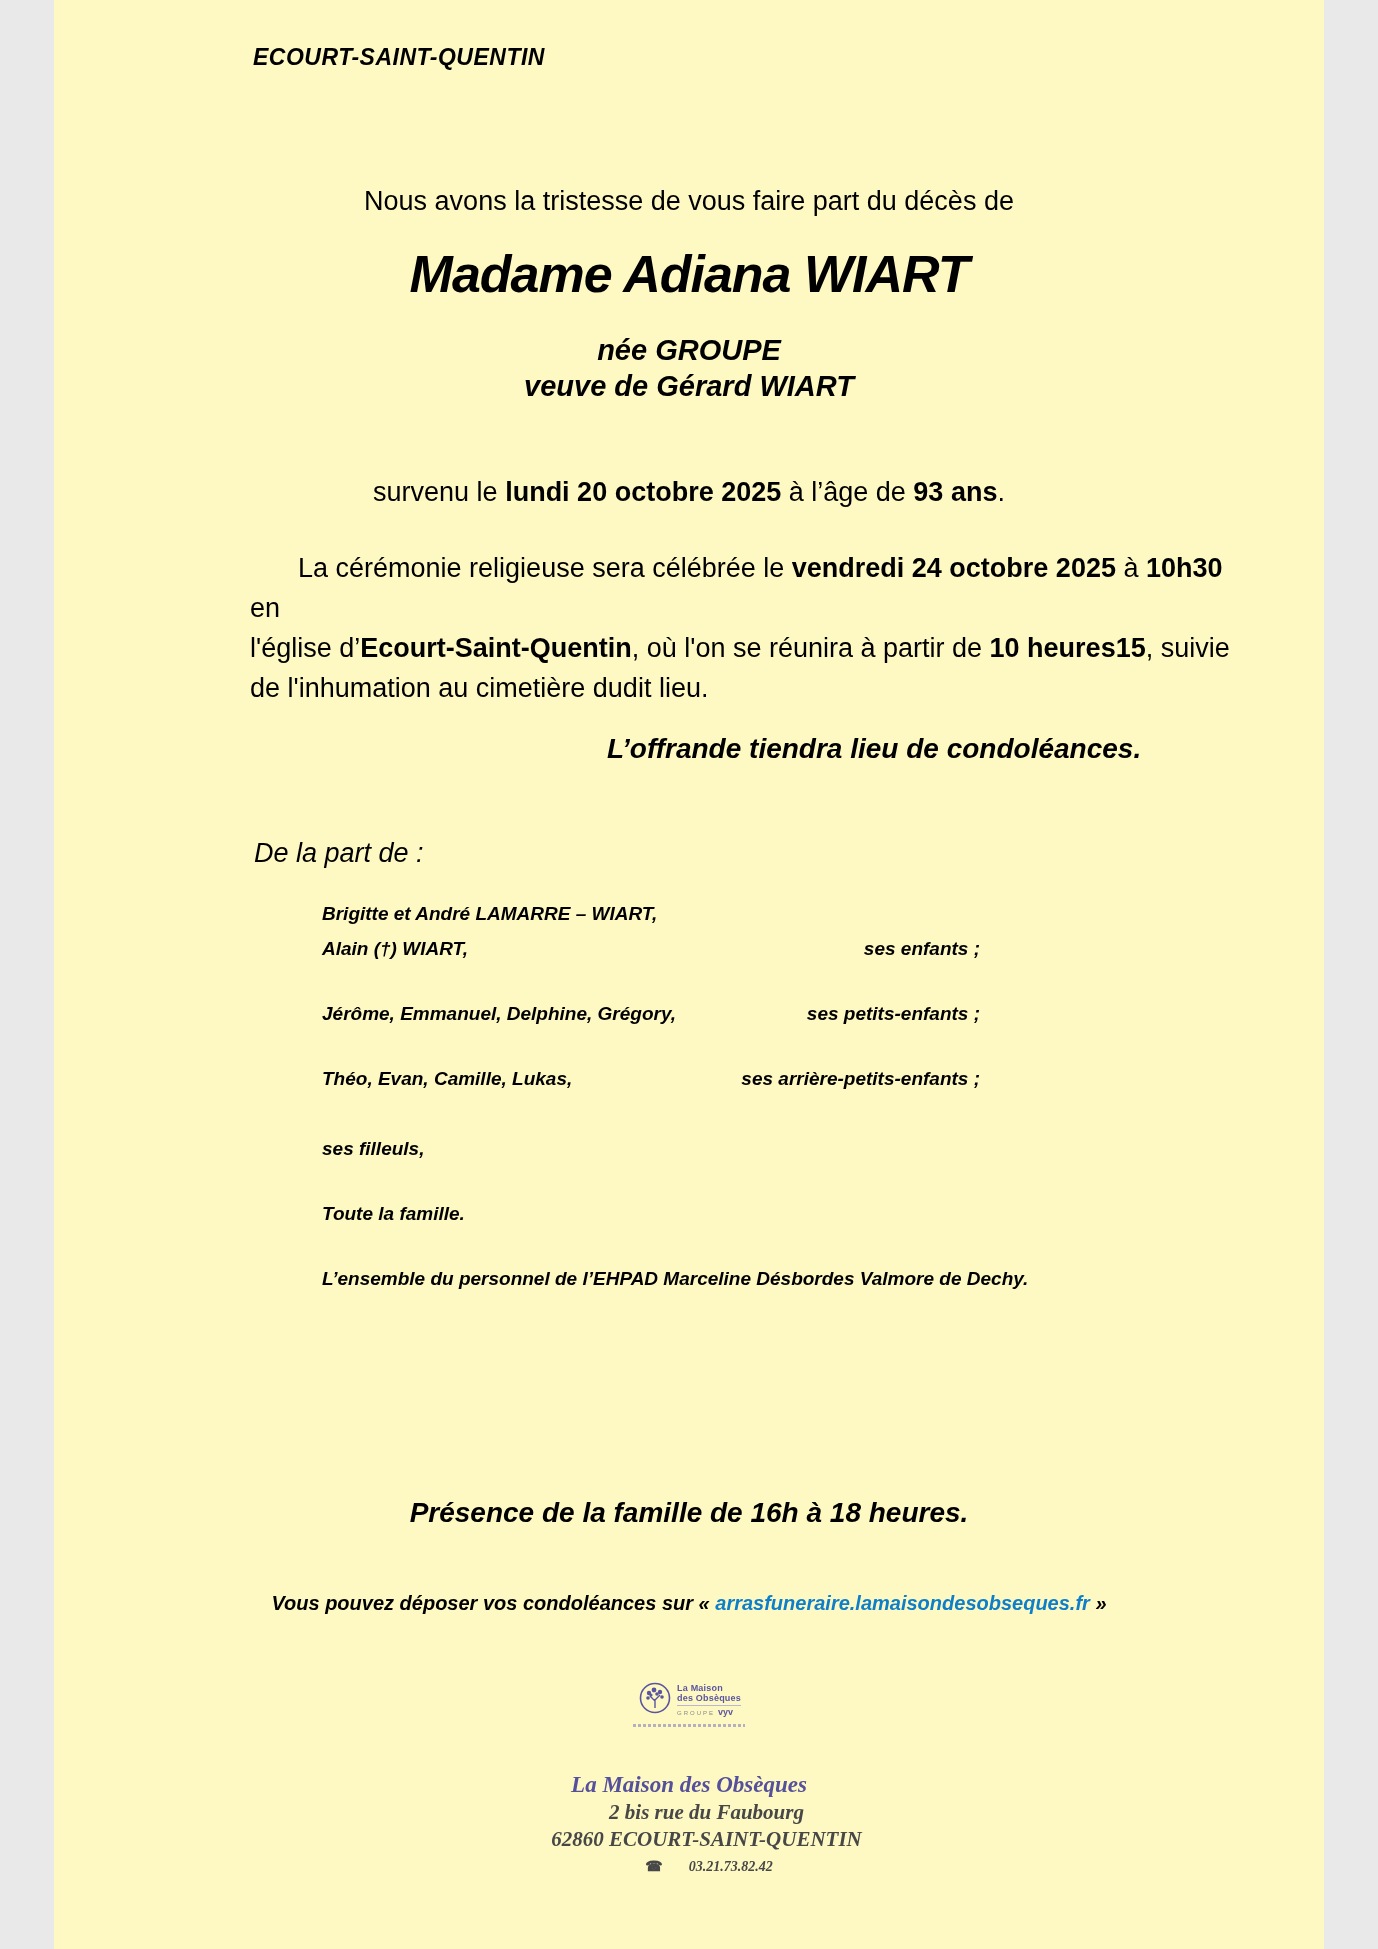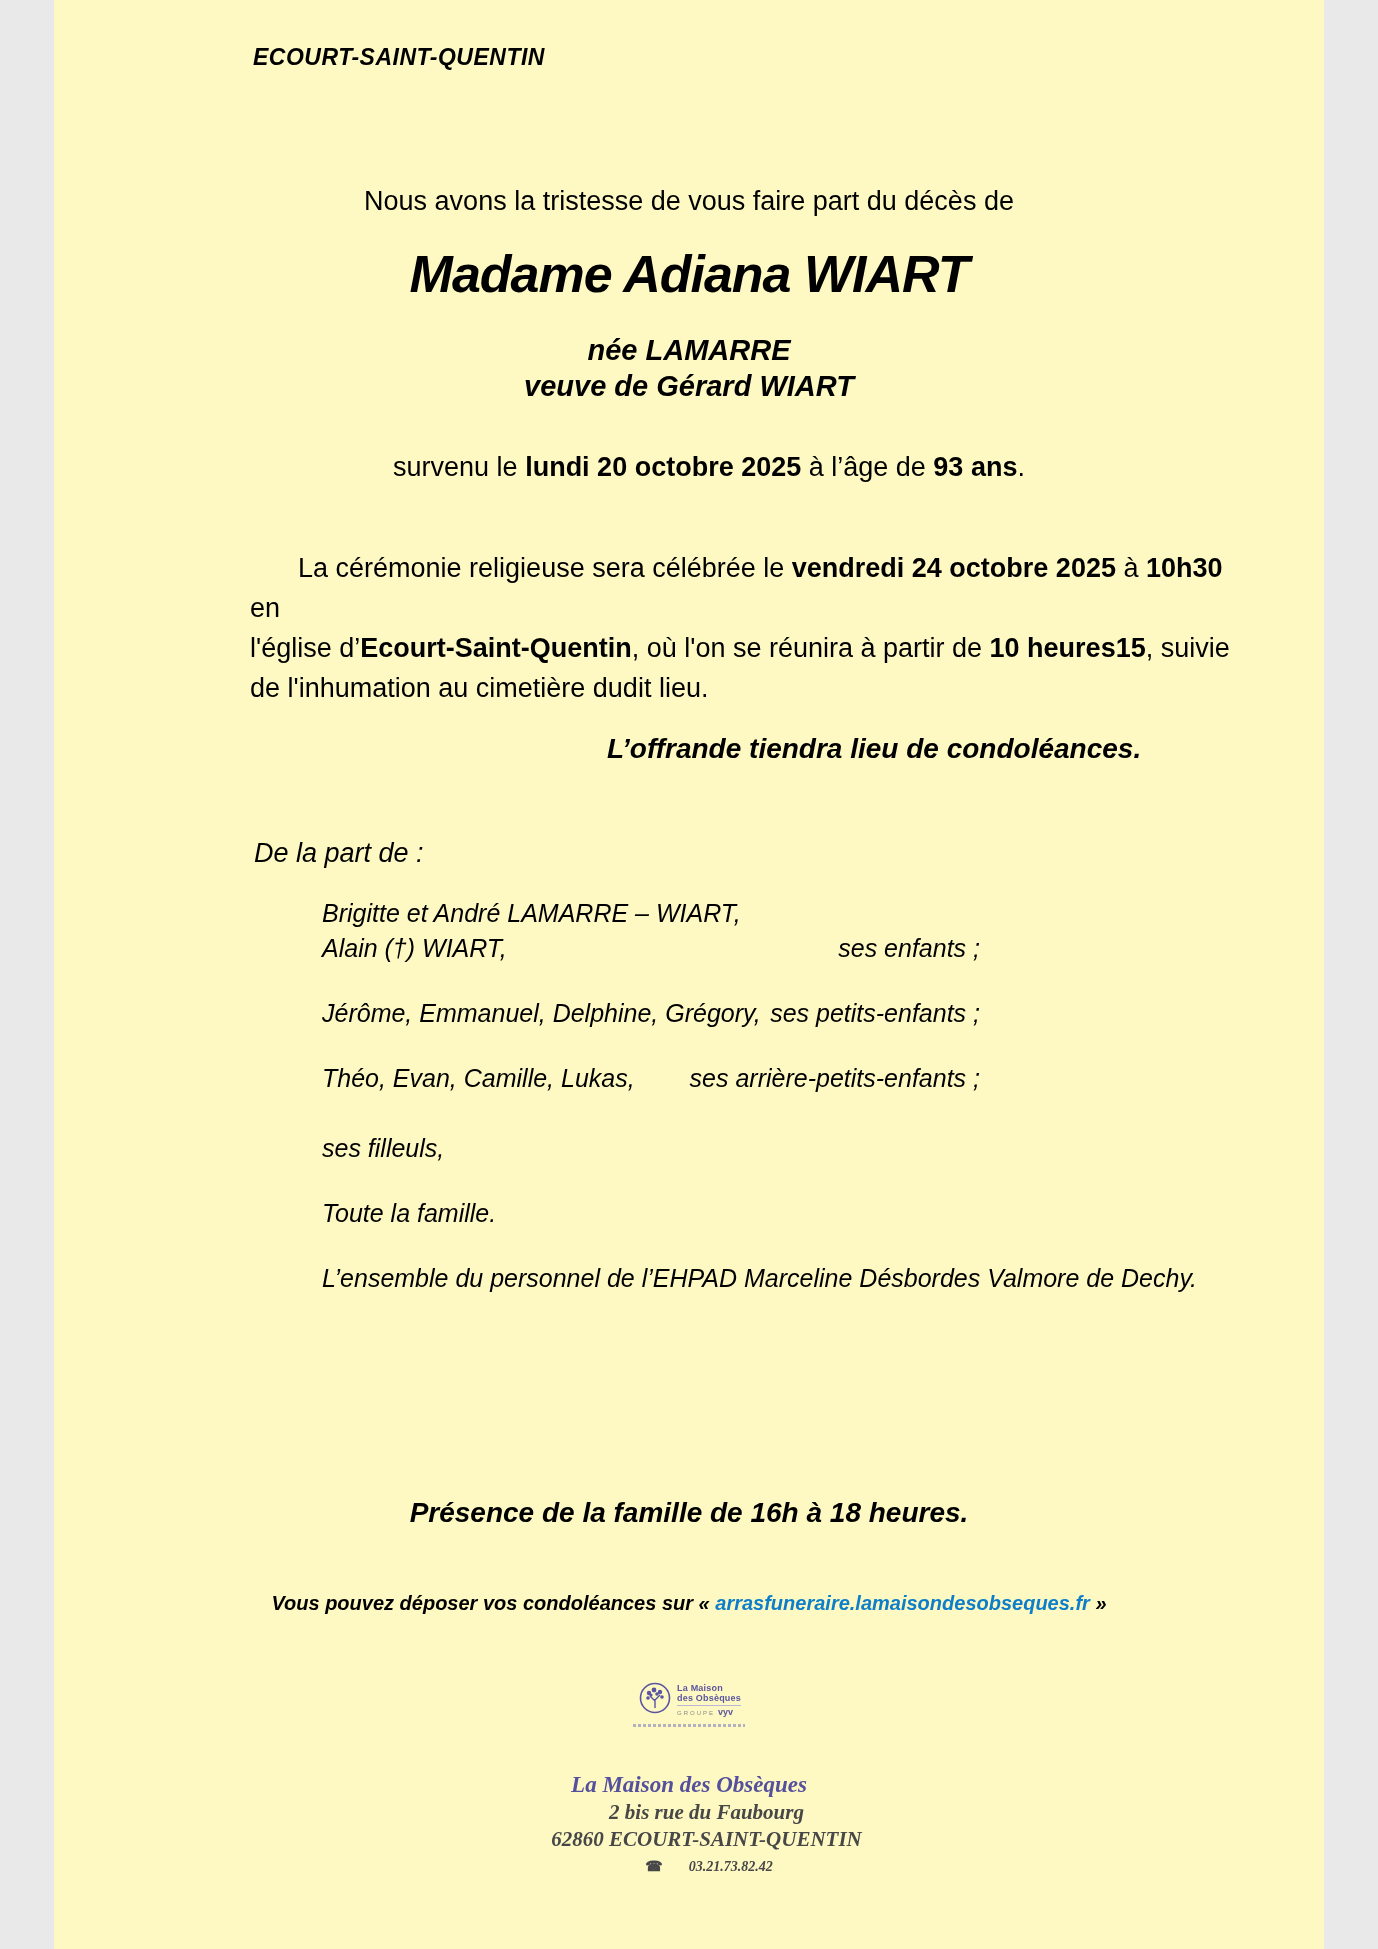--- a/index.html
+++ b/index.html
@@ -17,38 +17,38 @@
     font-size:23px; font-weight:bold; font-style:italic; letter-spacing:.5px;
   }
   .intro { top:186px; font-size:27px; }
 
   .deceased-name {
     top:244px; font-size:52px; font-weight:bold; font-style:italic; letter-spacing:-1px;
   }
   .maiden { top:334px; font-size:29px; font-weight:bold; font-style:italic; }
   .widow  { top:370px; font-size:29px; font-weight:bold; font-style:italic; }
 
-  .death-line { top:452px; font-size:27px;padding-left:20px; }
+  .death-line { top:477px; font-size:27px; }
 
   .ceremony {
     left:196px; top:548px; width:995px;
     font-size:27px; line-height:40px; text-indent:48px;
   }
   .ceremony .l23 { text-indent:0; }
 
   .offering {
     left:553px; top:733px;
     font-size:28px; font-weight:bold; font-style:italic;
   }
 
   .from-label { left:200px; top:838px; font-size:27px; font-style:italic; }
 
   .family {
     left:268px; top:896px; width:1010px;
-    font-size:25px; font-style:italic; line-height:35px;
+    font-size:19px; font-style:italic; line-height:35px;font-weight:bold;
   }
   .fam-flex { display:flex; justify-content:space-between; width:658px; }
   .gap30 { margin-top:30px; }
   .gap35 { margin-top:35px; }
 
   .resting { top:1392px; font-size:27px; line-height:40px; }
 
   .presence { top:1497px; font-size:28px; font-weight:bold; font-style:italic; }
 
   .condolences { top:1592px; font-size:20px; font-weight:bold; font-style:italic; }
@@ -81,21 +81,21 @@
 </head>
 <body>
 
 <div class="page">
 
   <div class="abs city-header">ECOURT-SAINT-QUENTIN</div>
 
   <div class="abs center intro">Nous avons la tristesse de vous faire part du décès de</div>
 
   <div class="abs center deceased-name">Madame Adiana WIART</div>
-  <div class="abs center maiden">née LAMARRE</div>
+  <div class="abs center maiden">née GROUPE</div>
   <div class="abs center widow">veuve de Gérard WIART</div>
 
   <div class="abs center death-line">
     <span>survenu le </span><b>lundi 20 octobre 2025</b><span> à l’âge de </span><b>93 ans</b><span>.</span>
   </div>
 
   <div class="abs ceremony">
     <span>La cérémonie religieuse sera célébrée le </span><b>vendredi 24 octobre 2025</b><span> à </span><b>10h30</b><span> en</span><br>
     <span class="l23">l'église d’</span><b>Ecourt-Saint-Quentin</b><span>, où l'on se réunira à partir de </span><b>10 heures15</b><span>, suivie</span><br>
     <span class="l23">de l'inhumation au cimetière dudit lieu.</span>

